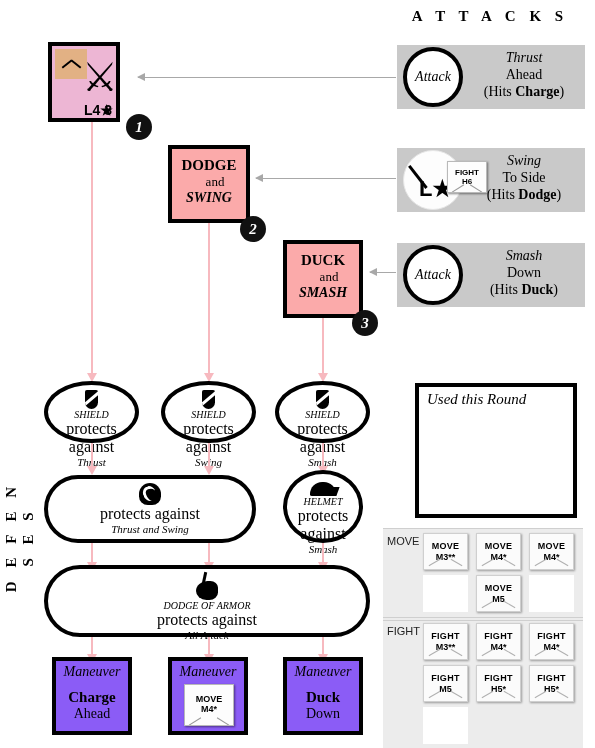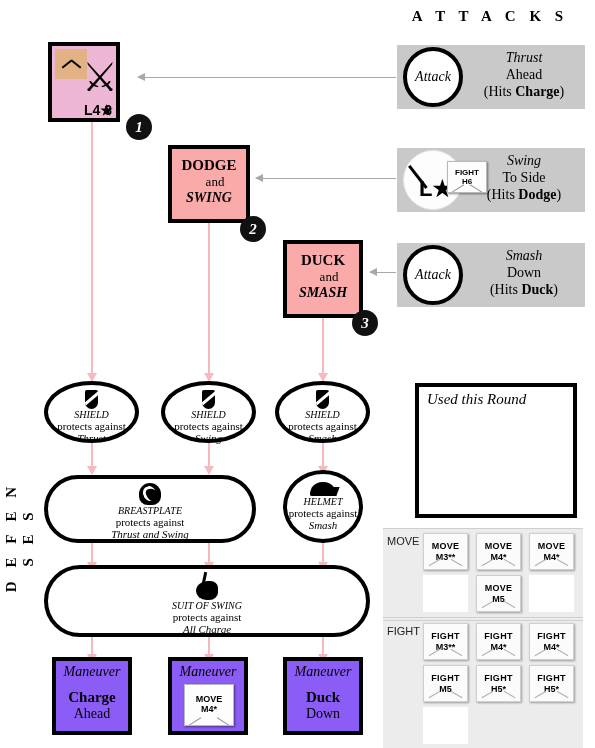--- a/index.html
+++ b/index.html
@@ -72,21 +72,21 @@
       color:#fff;font-style:italic;font-weight:bold;font-size:15px;
       display:flex;align-items:center;justify-content:center;
       font-family:"Liberation Serif",serif;}
 
   
   .defshape{position:absolute;border:4px solid #000;box-sizing:border-box;background:#fff;
       text-align:center;}
   .ellipse{border-radius:50%;}
   .stadium{border-radius:999px;}
   .defshape .nm{font-style:italic;font-size:10px;display:block;}
-  .defshape .pa{font-size:11px;display:block;}
+  .defshape .pa{font-size:16px;display:block;}
   .defshape .vs{font-style:italic;font-size:11px;display:block;}
 
   
   .shield-ic{width:13px;height:19px;margin:0 auto;background:#000;
       border-radius:2px 2px 7px 7px;position:relative;overflow:hidden;}
   .shield-ic:after{content:"";position:absolute;left:-3px;top:6px;width:22px;height:3px;
       background:#fff;transform:rotate(-40deg);}
   .helm-ic{width:26px;height:14px;margin:0 auto;background:#000;
       border-radius:13px 13px 2px 2px;position:relative;}
   .helm-ic:after{content:"";position:absolute;right:-2px;bottom:0;width:8px;height:9px;
@@ -236,40 +236,39 @@
   <span class="pa">protects against</span>
   <span class="vs">Smash</span>
 </div>
 
 <div class="varrow" style="left:91px;top:443px;height:24px"></div>
 <div class="varrow" style="left:208px;top:443px;height:24px"></div>
 <div class="varrow" style="left:322px;top:443px;height:24px"></div>
 
 <div class="defshape stadium" style="left:44px;top:475px;width:212px;height:68px">
   <div class="bp-ic" style="margin-top:4px"></div>
-  <span class="nm">BREASTPLATE</span>
   <span class="pa">protects against</span>
   <span class="vs">Thrust and Swing</span>
 </div>
 <div class="defshape ellipse" style="left:283px;top:470px;width:80px;height:73px">
   <div class="helm-ic" style="margin-top:8px"></div>
   <span class="nm">HELMET</span>
   <span class="pa">protects against</span>
   <span class="vs">Smash</span>
 </div>
 
 <div class="varrow" style="left:91px;top:543px;height:20px"></div>
 <div class="varrow" style="left:208px;top:543px;height:20px"></div>
 <div class="varrow" style="left:322px;top:543px;height:20px"></div>
 
 <div class="defshape stadium" style="left:44px;top:565px;width:326px;height:72px">
   <div class="suit-ic" style="margin-top:3px"></div>
-  <span class="nm">SUIT OF SWING</span>
-  <span class="pa">protects against</span>
-  <span class="vs">All Charge</span>
+  <span class="nm">DODGE OF ARMOR</span>
+  <span class="pa">protects against</span>
+  <span class="vs">All Attack</span>
 </div>
 
 <div class="varrow" style="left:91px;top:637px;height:18px"></div>
 <div class="varrow" style="left:208px;top:637px;height:18px"></div>
 <div class="varrow" style="left:322px;top:637px;height:18px"></div>
 
 <div class="mbox" style="left:52px;top:657px;width:80px;height:78px">
   <span class="cap">Maneuver</span>
   <span class="b1">Charge</span>
   <span class="b2">Ahead</span>

